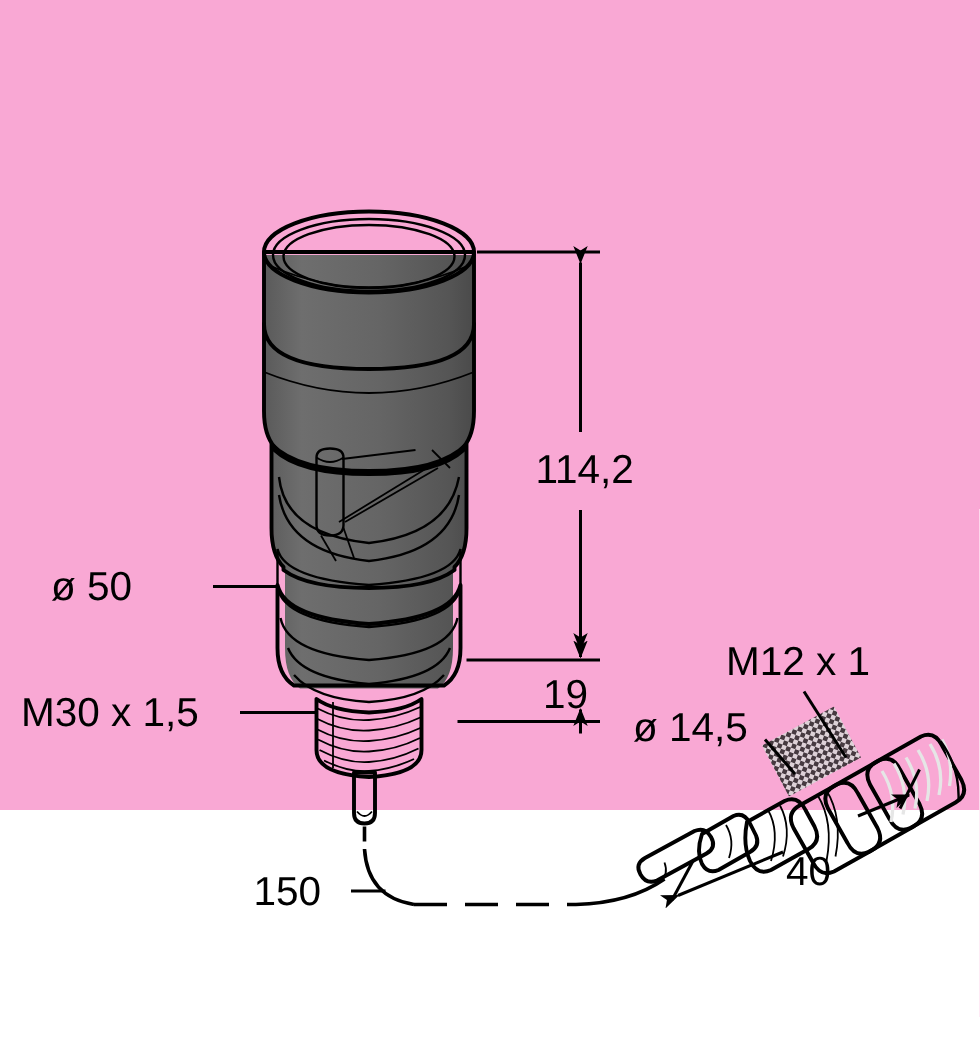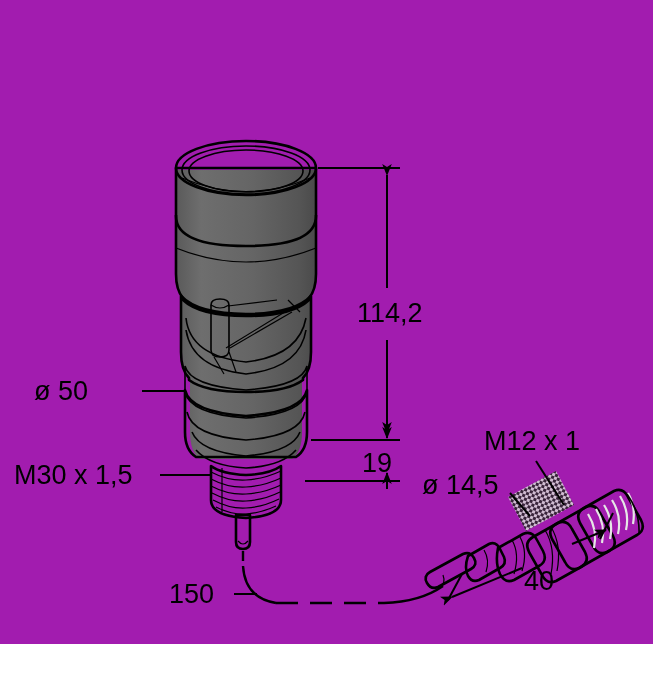--- a/index.html
+++ b/index.html
@@ -9,22 +9,22 @@
   }
   body {
     width: 653px;
     height: 700px;
     font-family: "Liberation Sans", sans-serif;
     overflow: hidden;
   }
   #drawing-root {
     position: relative;
     width: 653px;
-    height: 644px;
-    background: #a21caf;
+    height: 540px;
+    background: #f9a8d4;
   }
   svg#tech-drawing {
     display: block;
     width: 653px;
     height: 700px;
   }
   .dim-text {
     font-family: "Liberation Sans", sans-serif;
     font-size: 27px;
     fill: #000000;

